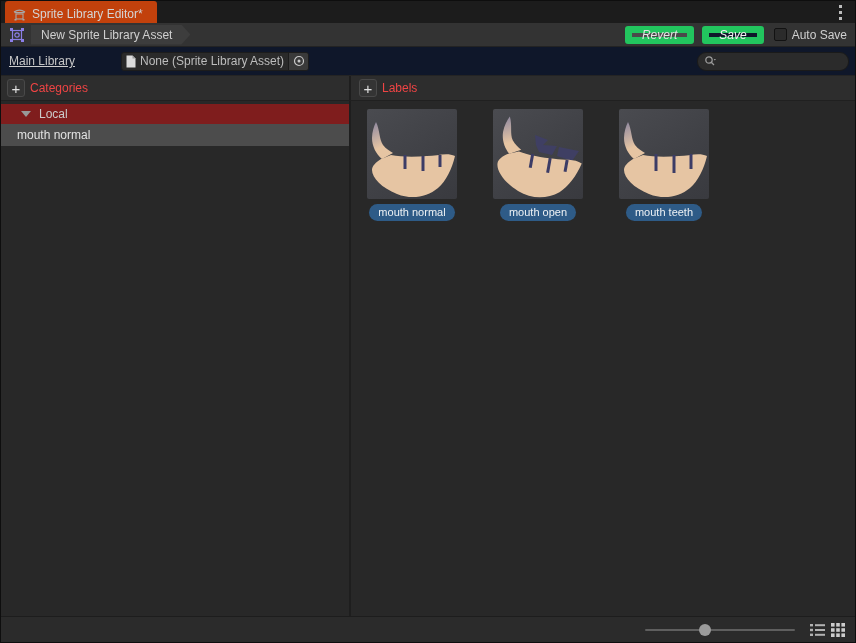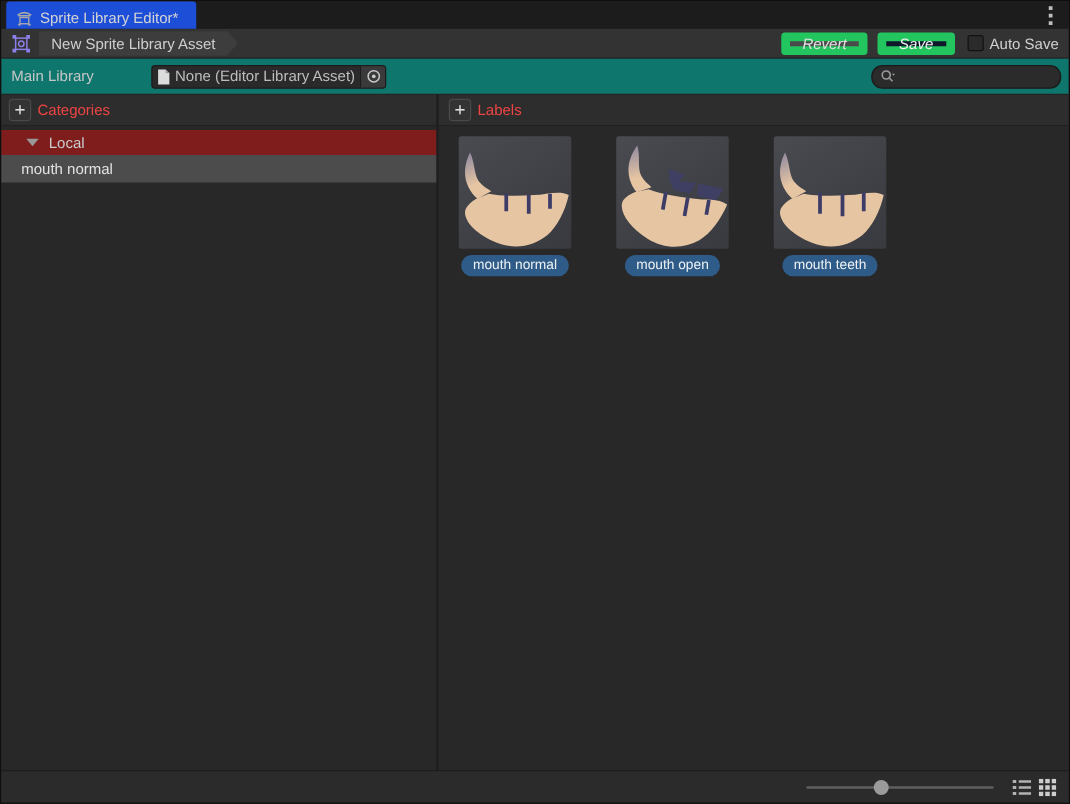--- a/index.html
+++ b/index.html
@@ -5,41 +5,41 @@
   html,body{margin:0;padding:0;background:#111;}
   *{box-sizing:border-box;}
   .window{
     width:856px;height:643px;position:relative;overflow:hidden;
     background:#282828;border:1px solid #0e0e0e;
     font-family:"Liberation Sans",sans-serif;color:#cccccc;font-size:12px;
     display:flex;flex-direction:column;
   }
   
   .tabbar{height:22px;background:#1c1c1c;display:flex;align-items:flex-end;position:relative;flex:0 0 auto;}
-  .tab{height:22px;margin-left:4px;padding:4px 14px 0 8px;background:#1d4ed8;
+  .tab{height:22px;margin-left:4px;padding:4px 14px 0 8px;background:#c2410c;
        border-radius:3px 3px 0 0;display:flex;align-items:center;gap:6px;color:#d4d4d4;margin-top:16px;}
   .kebab{position:absolute;right:8px;top:4px;width:14px;height:15px;display:flex;flex-direction:column;
          align-items:center;justify-content:space-between;cursor:pointer;}
   .kebab i{width:3px;height:3px;background:#bdbdbd;display:block;}
   
   .toolbar{height:24px;background:#333333;border-bottom:1px solid #232323;display:flex;align-items:center;
            padding:0 8px;flex:0 0 auto;}
   .crumb{height:20px;margin-left:6px;padding:0 18px 0 10px;background:#3d3d3d;color:#cfcfcf;
          display:flex;align-items:center;
          clip-path:polygon(0 0,calc(100% - 9px) 0,100% 50%,calc(100% - 9px) 100%,0 100%);text-align:right;}
   .tb-spacer{flex:1;}
   .btn{height:18px;padding:0 10px;border-radius:3px;display:flex;align-items:center;color:#e3e3e3;
        margin-left:8px;cursor:pointer;border:7px solid #22c55e;font-style:italic;}
   .btn.revert{background:#4a4a4a;}
   .btn.save{background:#0f172a;color:#f2f2f2;}
   .checkbox{width:13px;height:13px;background:#2b2b2b;border:1px solid #121212;border-radius:2px;
             margin:0 5px 0 10px;cursor:pointer;}
   
-  .libline{height:29px;background:#0f766e;border-bottom:1px solid #242424;display:flex;align-items:center;
-           padding:0 8px;flex:0 0 auto;position:relative;}
+  .libline{height:29px;background:#0f172a;border-bottom:1px solid #242424;display:flex;align-items:center;
+           padding:0 8px;flex:0 0 auto;position:relative;text-decoration:underline;}
   .libline .lbl{color:#c6c6c6;}
   .objfield{position:absolute;left:120px;width:188px;height:19px;background:#2a2a2a;border:1px solid #1c1c1c;
             border-radius:3px;display:flex;align-items:center;cursor:pointer;}
   .objfield .txt{flex:1;padding-left:4px;color:#bdbdbd;white-space:nowrap;overflow:hidden;}
   .objpicker{width:20px;height:100%;background:#3a3a3a;border-left:1px solid #1c1c1c;
              border-radius:0 2px 2px 0;display:flex;align-items:center;justify-content:center;cursor:pointer;}
   .search{position:absolute;right:6px;width:152px;height:19px;background:#2b2b2b;border:1px solid #1a1a1a;
           border-radius:9px;display:flex;align-items:center;padding-left:6px;}
   .search input{background:transparent;border:none;outline:none;color:#dddddd;width:118px;
                 font:12px "Liberation Sans",sans-serif;margin-left:4px;}
@@ -117,21 +117,21 @@
     <span style="color:#d0d0d0;">Auto Save</span>
   </div>
 
   <div class="libline">
     <span class="lbl">Main Library</span>
     <div class="objfield">
       <svg width="10" height="13" viewBox="0 0 10 13" style="margin-left:4px;flex:0 0 auto;">
         <path d="M0.5 0.5 H6.5 L9.5 3.5 V12.5 H0.5 Z" fill="#dcdcdc"></path>
         <path d="M6.5 0.5 L9.5 3.5 H6.5 Z" fill="#9a9a9a"></path>
       </svg>
-      <span class="txt">None (Editor Library Asset)</span>
+      <span class="txt">None (Sprite Library Asset)</span>
       <div class="objpicker">
         <svg width="12" height="12" viewBox="0 0 12 12">
           <circle cx="6" cy="6" r="4.5" fill="none" stroke="#c8c8c8" stroke-width="1.2"></circle>
           <circle cx="6" cy="6" r="1.5" fill="#c8c8c8"></circle>
         </svg>
       </div>
     </div>
     <div class="search">
       <svg width="13" height="13" viewBox="0 0 13 13">
         <circle cx="5" cy="5" r="3.2" fill="none" stroke="#9a9a9a" stroke-width="1.3"></circle>

